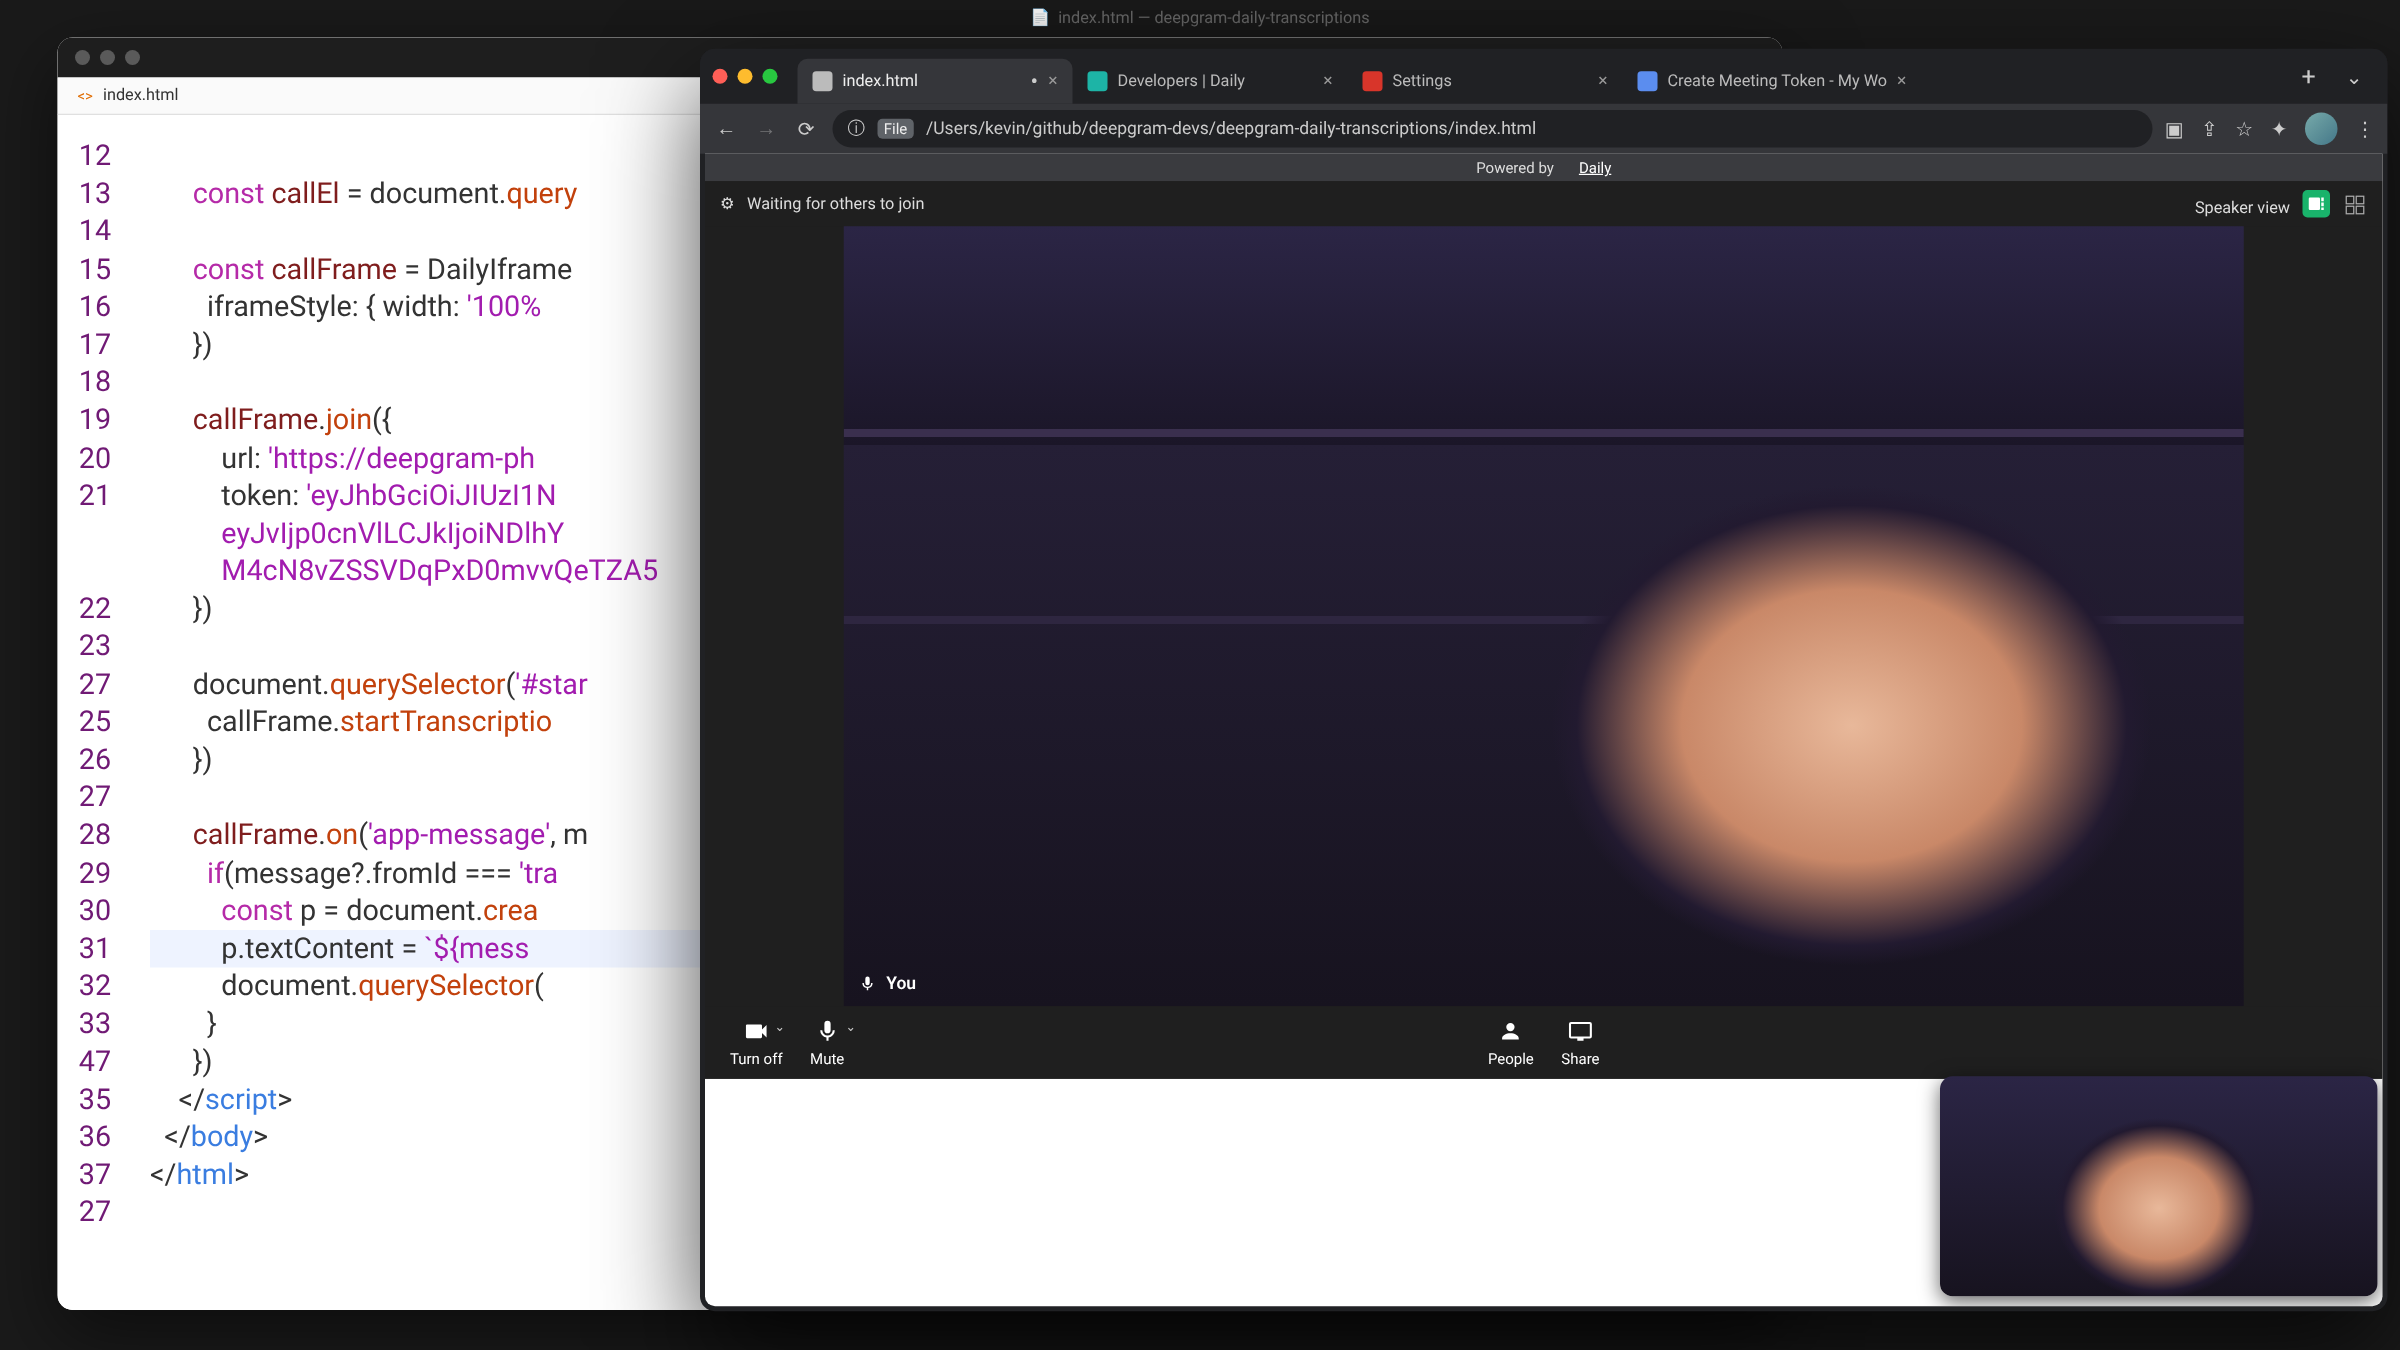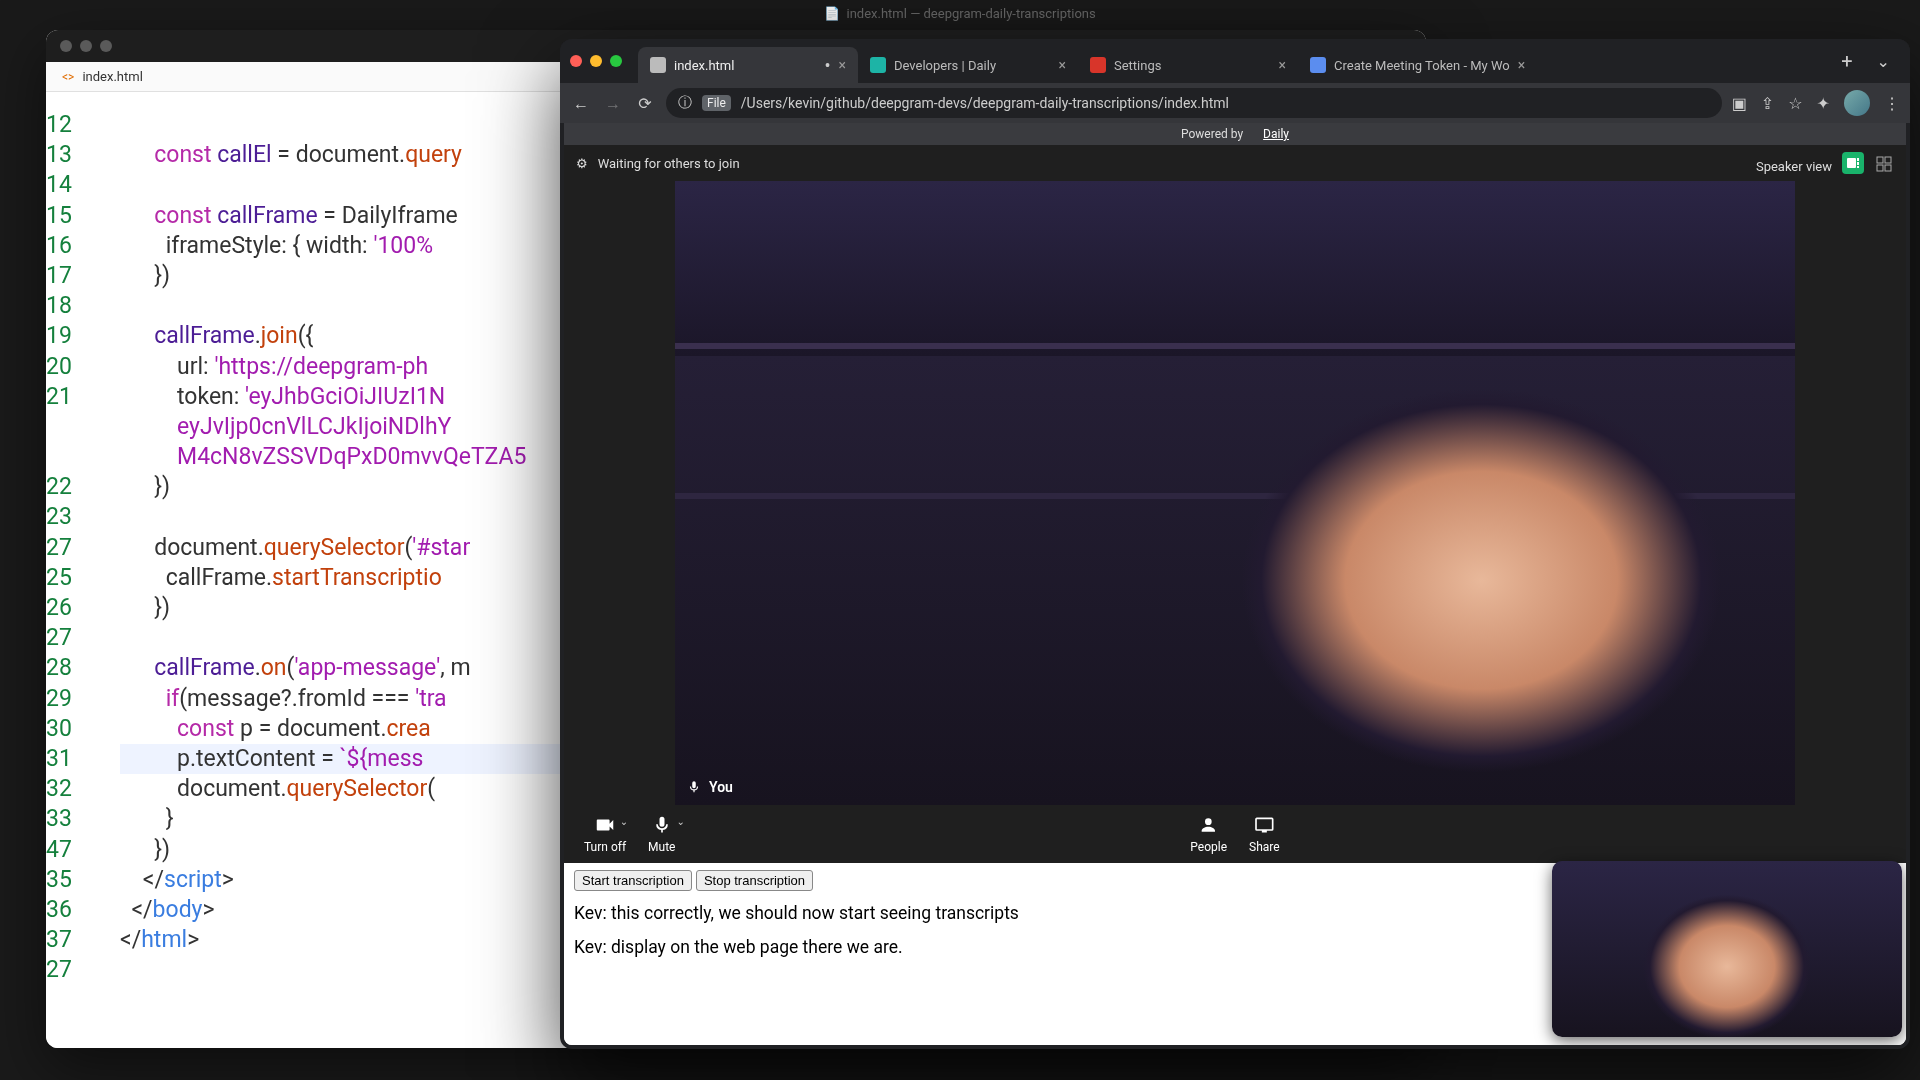--- a/index.html
+++ b/index.html
@@ -6,29 +6,29 @@
 body{background:#1a1a1a;width:1920px;height:1080px;overflow:hidden;position:relative}
 
 
 .editor-window{position:absolute;left:46px;top:30px;width:1380px;height:1018px;background:#fff;border-radius:12px;box-shadow:0 20px 60px rgba(0,0,0,.5);overflow:hidden}
 .editor-titlebar{height:32px;background:#1e1e1e;display:flex;align-items:center;padding:0 14px;gap:8px}
 .traffic{width:12px;height:12px;border-radius:50%}
 .tl-close{background:#5a5a5a}.tl-min{background:#5a5a5a}.tl-max{background:#5a5a5a}
 .editor-tab{height:30px;background:#fafafa;border-bottom:1px solid #e0e0e0;display:flex;align-items:center;padding:0 16px;gap:8px;font-size:13px;color:#333}
 .editor-tab .dia{color:#e06c00;font-size:12px}
 .editor-body{display:flex;height:calc(100% - 62px);background:#fff;font-family:"SF Mono",Menlo,Monaco,monospace;font-size:23px;line-height:30.2px}
-.gutter{width:74px;text-align:left;padding:18px 14px 0 0;color:#15803d;user-select:none}
+.gutter{width:74px;text-align:center;padding:18px 14px 0 0;color:#701a75;user-select:none}
 .gutter div{height:30.2px}
 .code{flex:1;padding:18px 0 0 0;white-space:pre;color:#333;overflow:hidden}
 .code div{height:30.2px}
 .kw{color:#b52aa8}
 .fn{color:#c2410c}
 .fn2{color:#3a7de0}
 .str{color:#a21caf}
-.id{color:#4c1d95}
+.id{color:#7f1d1d}
 .hl{background:#eef3ff}
 
 
 .browser{position:absolute;left:560px;top:39px;width:1350px;height:1010px;background:#202124;border-radius:12px;box-shadow:0 30px 80px rgba(0,0,0,.7);overflow:hidden;display:flex;flex-direction:column}
 .chrome-top{display:flex;align-items:center;height:44px;background:#202124;padding:0 10px;gap:4px}
 .chrome-top .traffic{margin-right:4px}
 .chrome-top .tl-close{background:#ff5f57}.chrome-top .tl-min{background:#febc2e}.chrome-top .tl-max{background:#28c840}
 .tabs{display:flex;flex:1;height:100%;align-items:flex-end;margin-left:8px}
 .tab{display:flex;align-items:center;gap:8px;height:36px;padding:0 12px;border-radius:8px 8px 0 0;font-size:13px;color:#bbb;min-width:220px;max-width:240px;position:relative}
 .tab.active{background:#35363a;color:#eee}
@@ -262,27 +262,17 @@
                 <svg width="20" height="20" viewBox="0 0 24 24">
                   <path fill="#fff" d="M21 3H3a2 2 0 0 0-2 2v12a2 2 0 0 0 2 2h6v2h6v-2h6a2 2 0 0 0 2-2V5a2 2 0 0 0-2-2zm0 14H3V5h18z"></path>
                 </svg>
               </div>
             <span>Share</span>
           </div>
         </div>
       </div>
     </div>
 
-    <div class="transcript-area">
-      <div class="buttons">
-        <button>Start transcription</button>
-        <button>Stop transcription</button>
-      </div>
-      <div id="transcripts">
-          <p>Kev: this correctly, we should now start seeing transcripts</p>
-          <p>Kev: display on the web page there we are.</p>
-        </div>
-    </div>
 
     <div class="pip"></div>
 
   </div>
 </div>
 
 </body></html>

